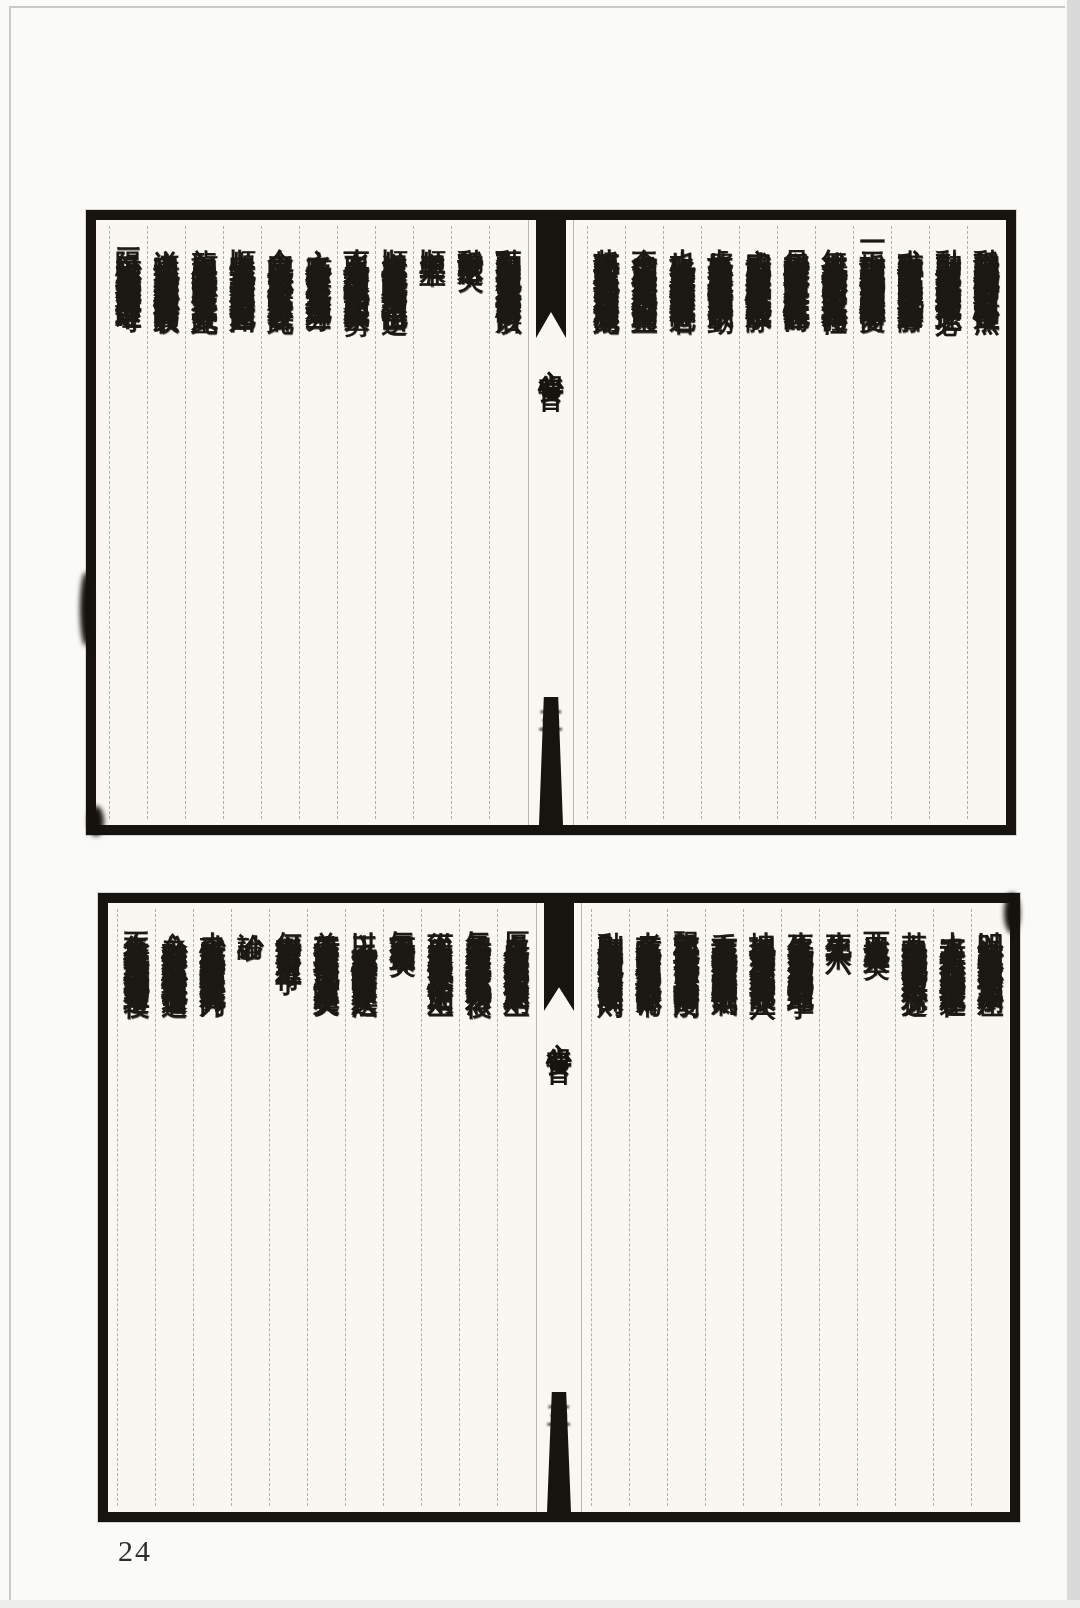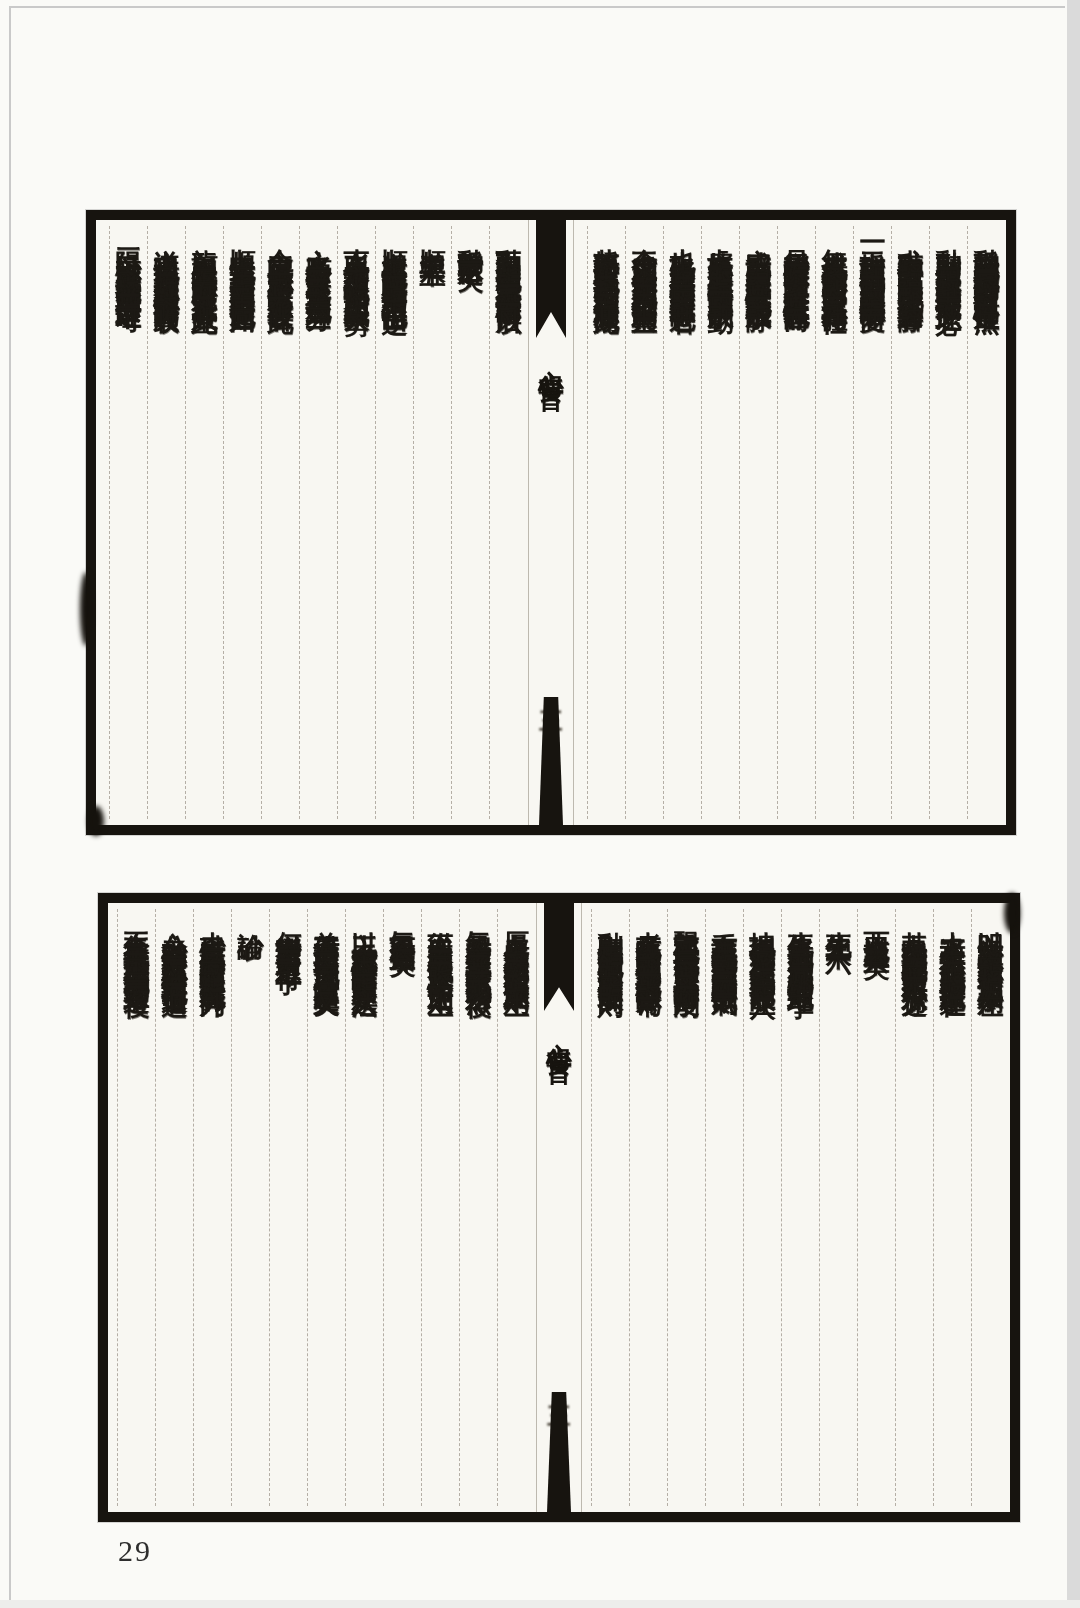--- a/index.html
+++ b/index.html
@@ -162,14 +162,14 @@
         <div class="col">飄零而死大抵星辰圓淨而豐腴者爲生嶙峋而瘦削</div>
         <div class="col">者爲死陰陽冲和者爲生偏勝者爲死故山以靜爲常</div>
         <div class="col">動則生氣基焉如飽中取飢則薄處爲生瘦中取肉則</div>
       </div>
   </div>
 
   <div class="smudge smudge-1"></div>
   <div class="smudge smudge-2"></div>
   <div class="smudge smudge-3"></div>
 
-  <div class="page-number">29</div>
+  <div class="page-number">24</div>
 </div>
 
 </body></html>

